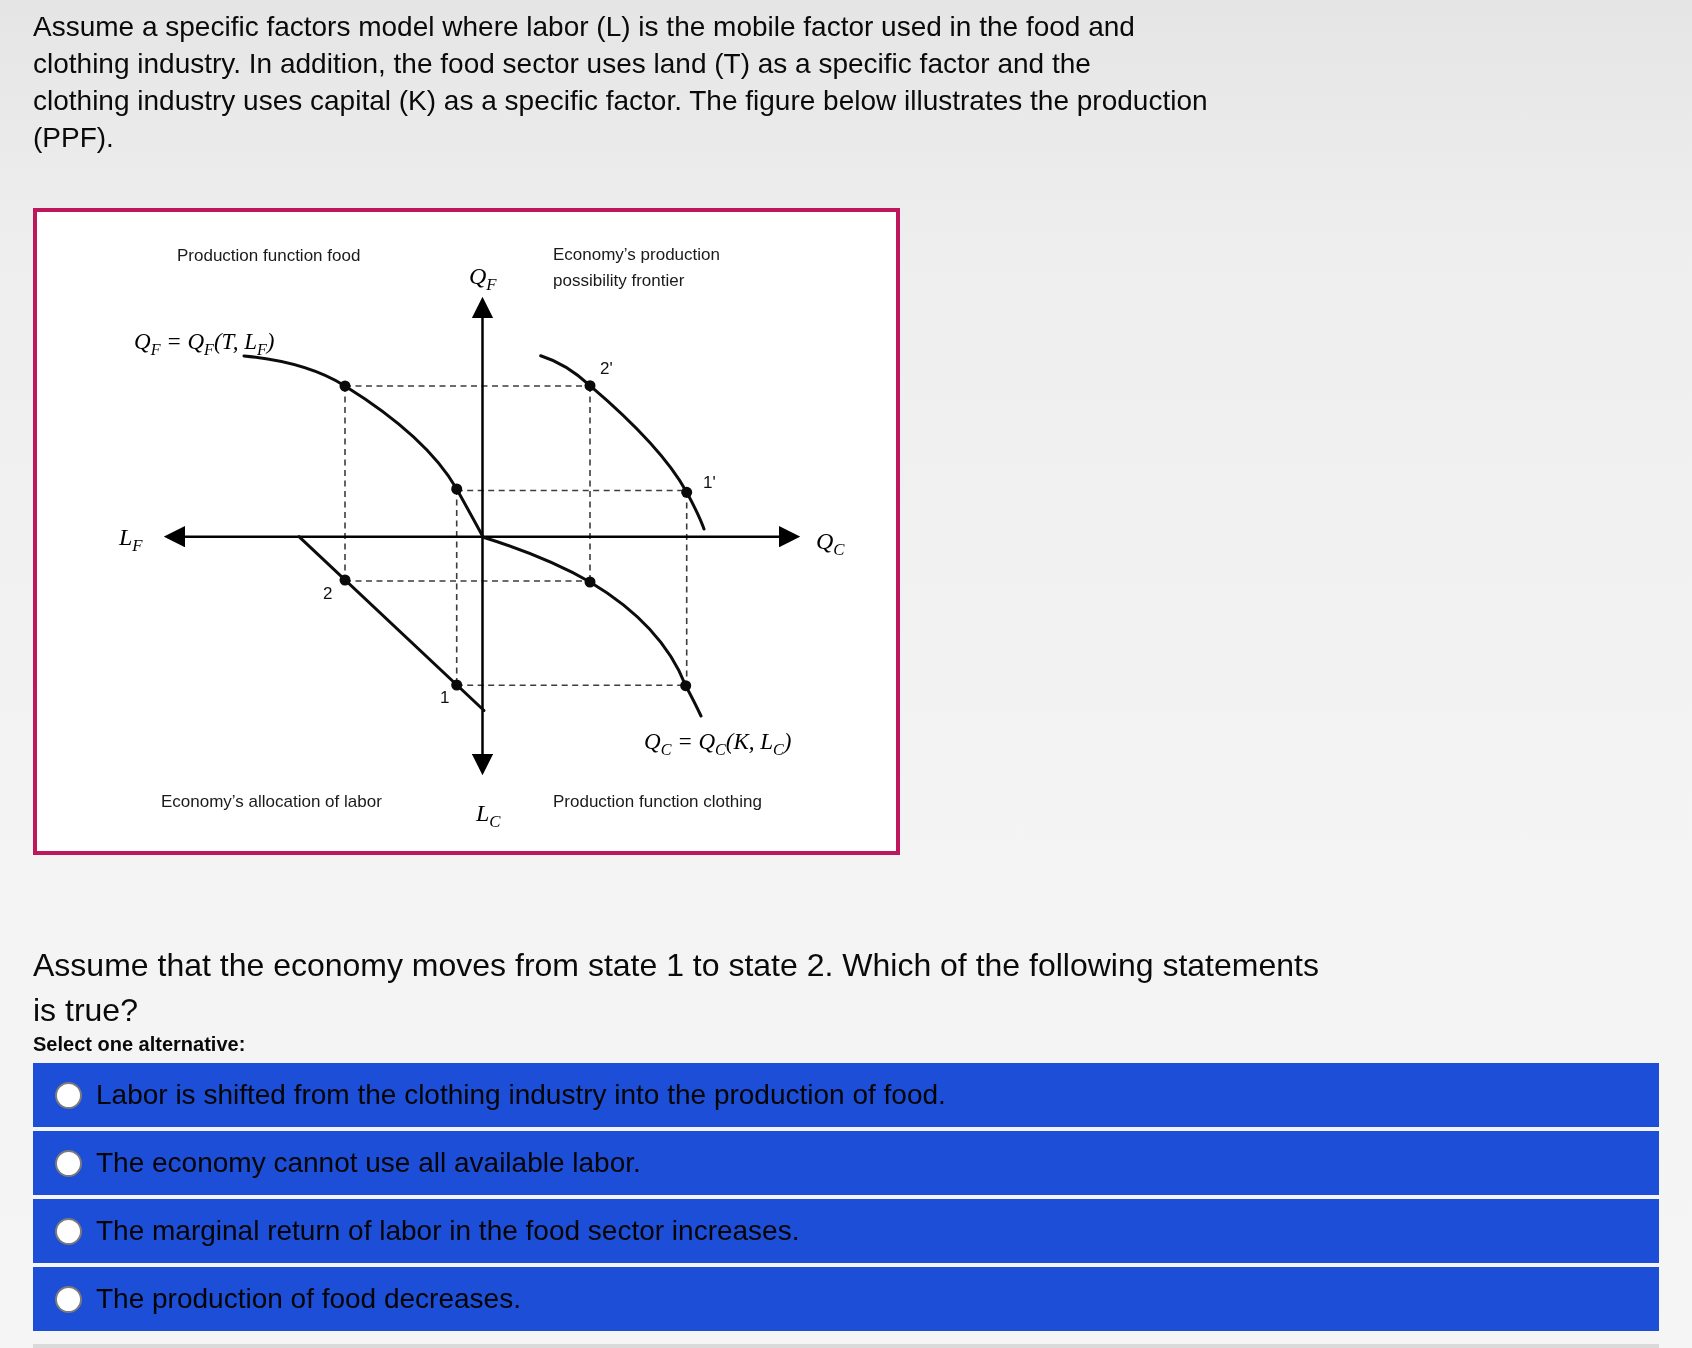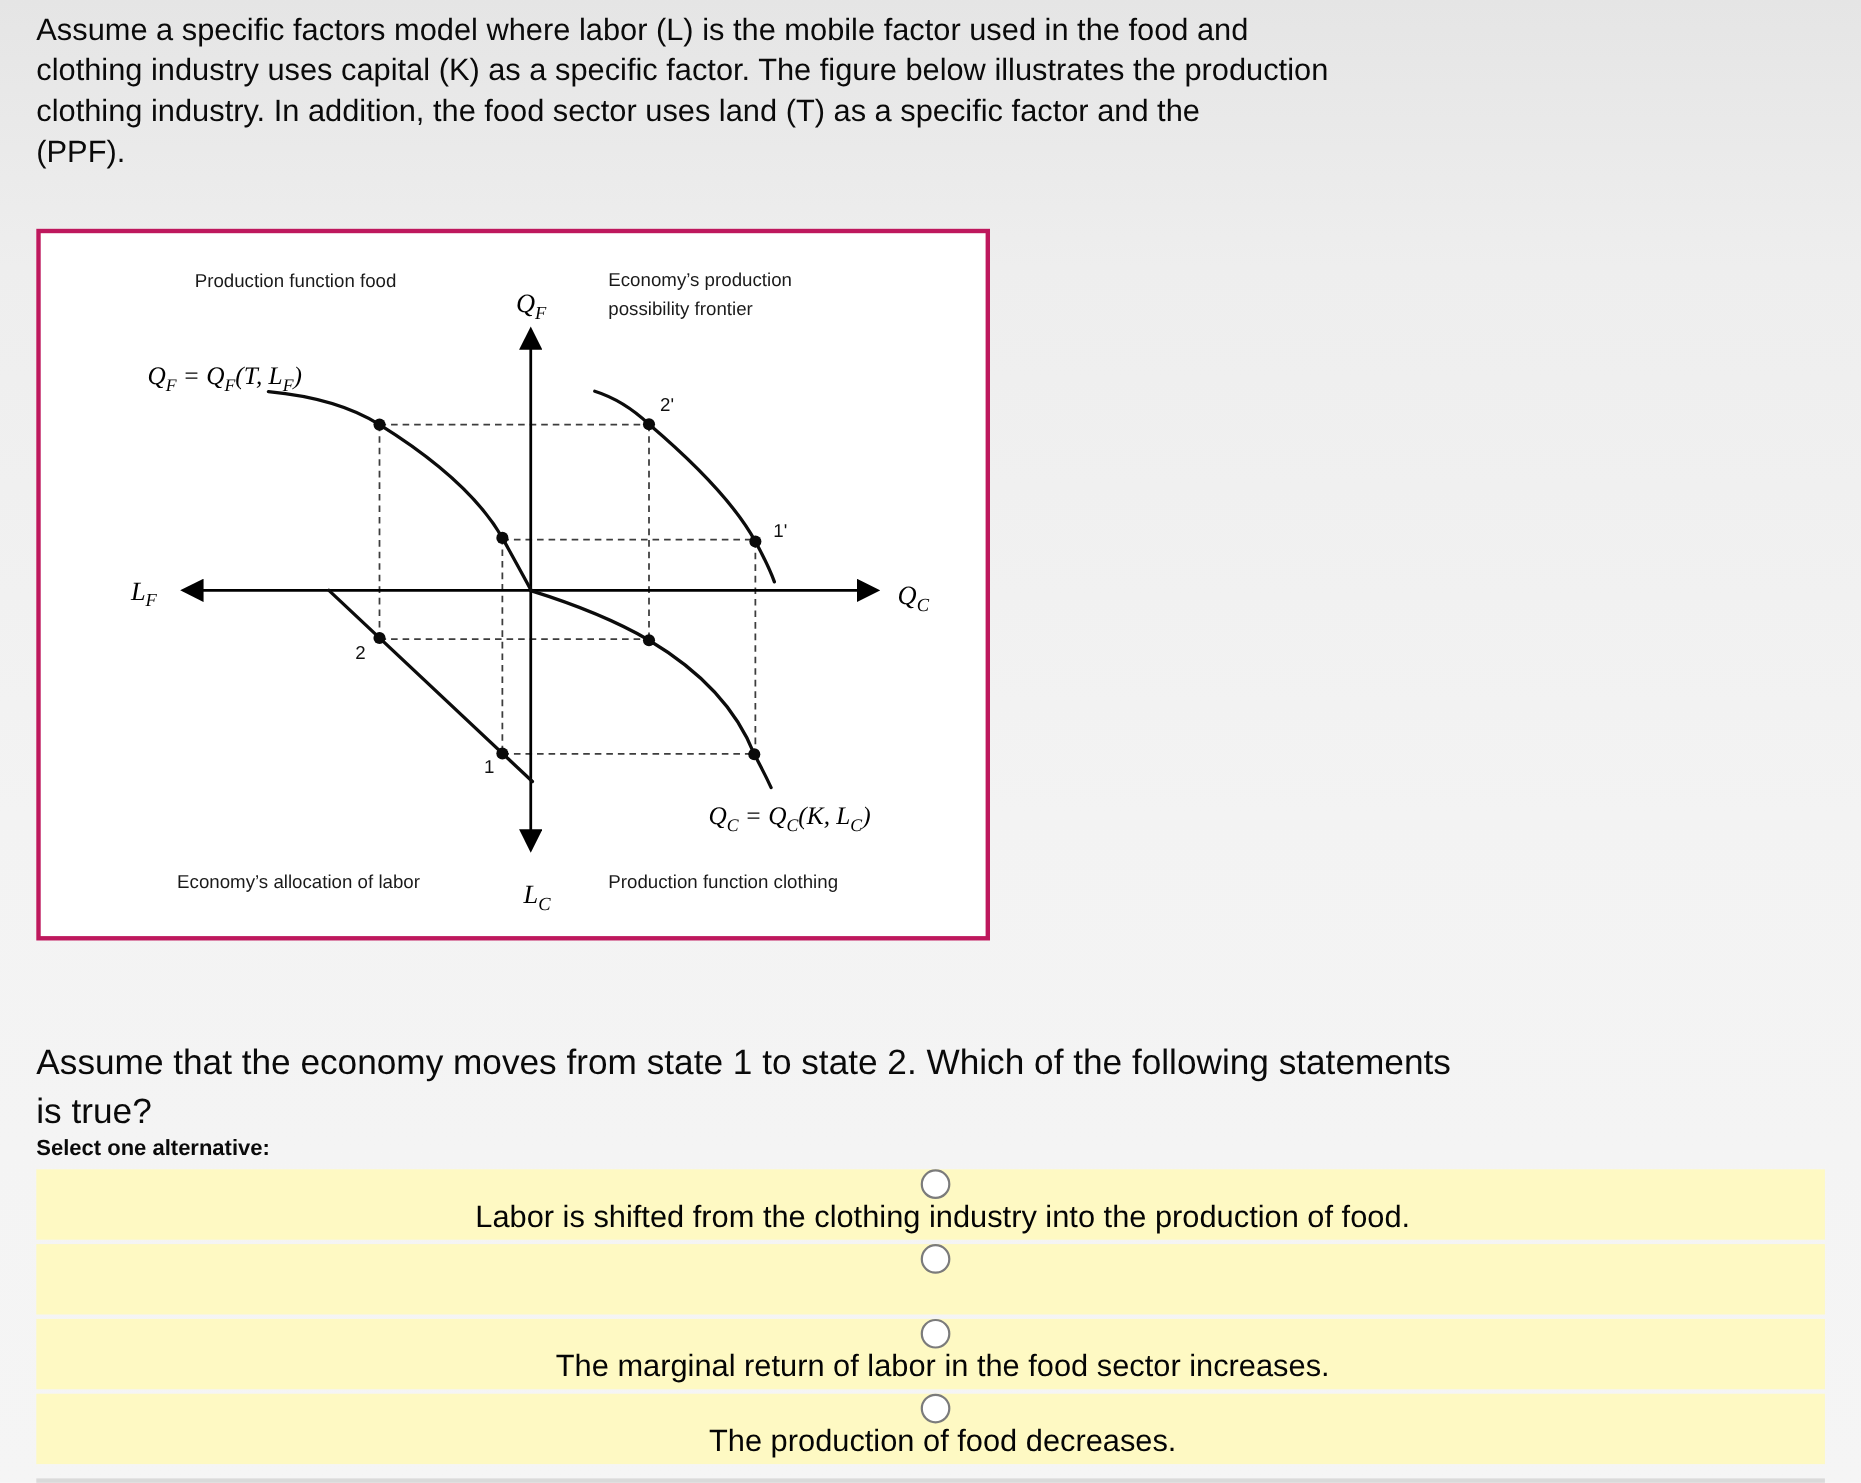--- a/index.html
+++ b/index.html
@@ -27,38 +27,38 @@
   .curve { fill:none; stroke:#0c0c0c; stroke-width:3; stroke-linecap:round; }
   .axis  { stroke:#000; stroke-width:2.5; }
   .dash  { stroke:#3d3d3d; stroke-width:1.6; stroke-dasharray:6 4.5; fill:none; }
   .dot   { fill:#0a0a0a; }
 
   .question { position:absolute; left:33px; top:943px; width:1300px;
               font-size:32px; line-height:45px; }
   .select-label { position:absolute; left:33px; top:1033px; font-size:20px; font-weight:bold;text-align:center; }
 
   .options { position:absolute; left:33px; top:1063px; width:1626px; }
-  .option { width:100%; height:64px; background:#fef9c3; margin-bottom:4px;
-            display:flex; align-items:center; padding-left:22px; cursor:pointer;flex-direction:column; }
+  .option { width:100%; height:64px; background:#1d4ed8; margin-bottom:4px;
+            display:flex; align-items:center; padding-left:22px; cursor:pointer; }
   .radio { width:27px; height:27px; border-radius:50%; border:2px solid #7b7b7b;
            background:#fff; flex:0 0 27px; margin-right:14px; }
   .option-text { font-size:28px; color:#050505; }
 
   .next-row-edge { position:absolute; left:33px; top:1344px; width:1626px; height:4px;
                    background:#dadada; }
 </style>
 </head>
 <body>
 
 <div class="page">
 
   <div class="intro">
     <div>Assume a specific factors model where labor (L) is the mobile factor used in the food and</div>
+    <div>clothing industry. In addition, the food sector uses land (T) as a specific factor and the</div>
     <div>clothing industry uses capital (K) as a specific factor. The figure below illustrates the production</div>
-    <div>clothing industry. In addition, the food sector uses land (T) as a specific factor and the</div>
     <div>(PPF).</div>
   </div>
 
   <div class="figure-box">
     <svg width="863" height="643" viewBox="0 0 863 643">
       <defs>
         <marker id="arrow" viewBox="0 0 10 10" refX="8.5" refY="5" markerWidth="8.5" markerHeight="8.5" orient="auto-start-reverse">
           <path d="M0,0 L10,5 L0,10 z" fill="#000"></path>
         </marker>
       </defs>
@@ -125,20 +125,21 @@
 
   <div class="select-label">Select one alternative:</div>
 
   <div class="options">
     <div class="option">
       <span class="radio"></span>
       <span class="option-text">Labor is shifted from the clothing industry into the production of food.</span>
     </div>
     <div class="option">
       <span class="radio"></span>
+      <span class="option-text">The economy cannot use all available labor.</span>
     </div>
     <div class="option">
       <span class="radio"></span>
       <span class="option-text">The marginal return of labor in the food sector increases.</span>
     </div>
     <div class="option">
       <span class="radio"></span>
       <span class="option-text">The production of food decreases.</span>
     </div>
   </div>

